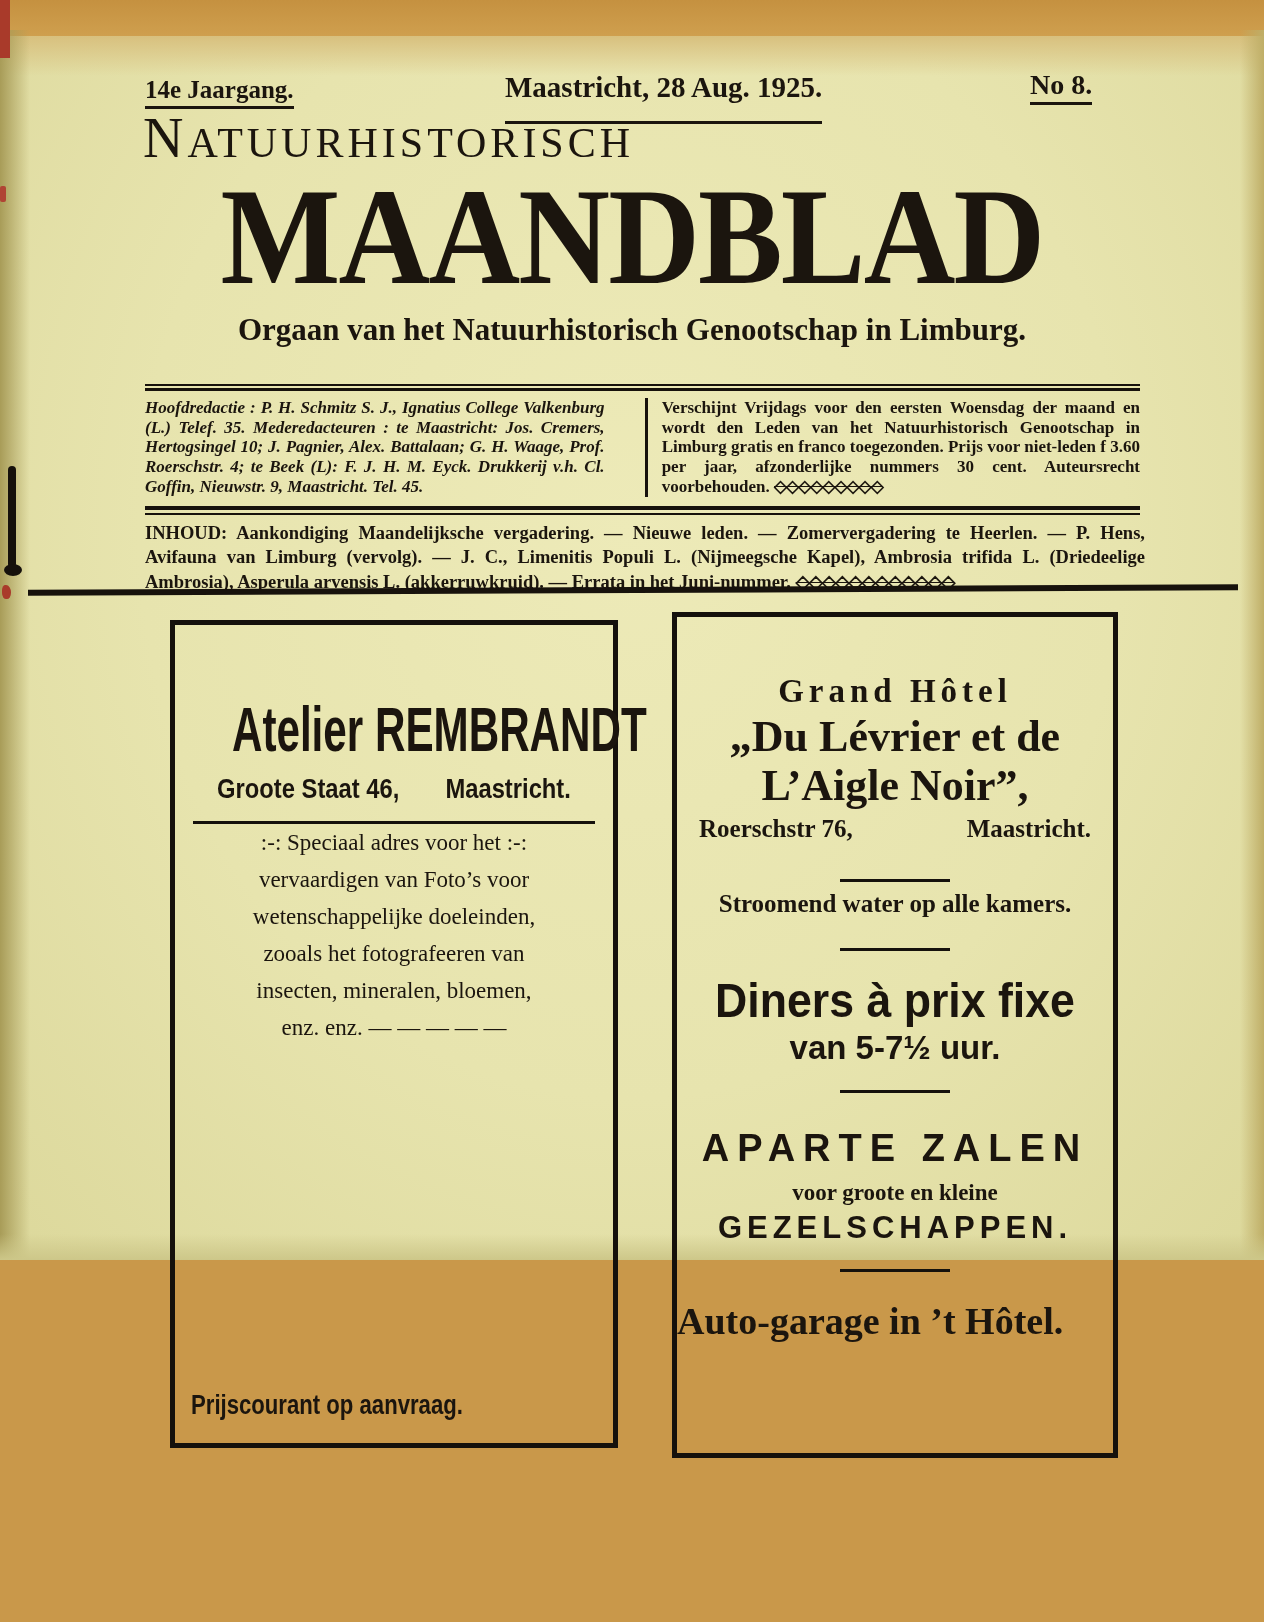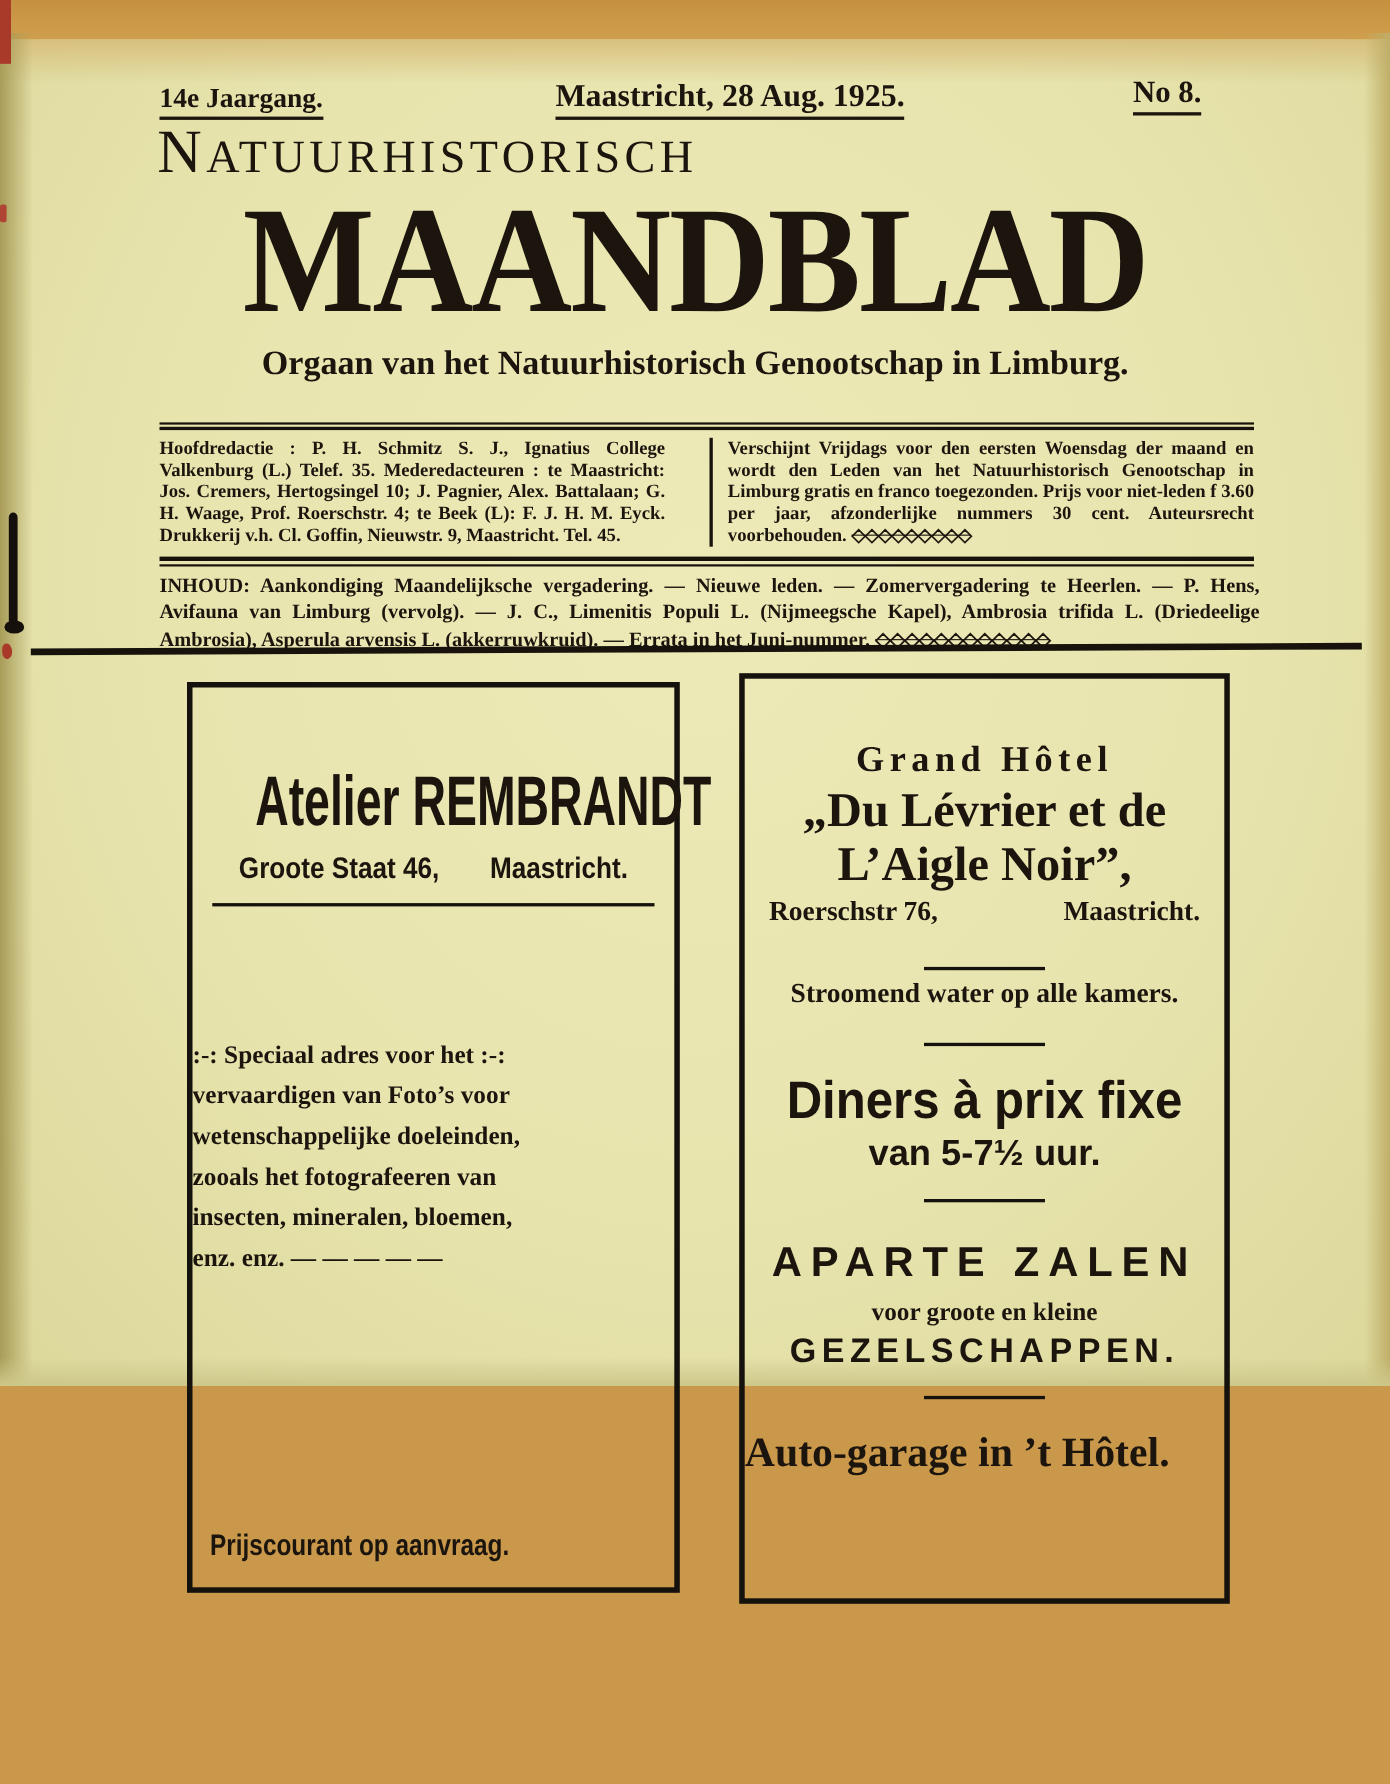--- a/index.html
+++ b/index.html
@@ -20,58 +20,58 @@
   .edge-bottom{position:absolute;left:0;bottom:0;width:1264px;height:26px;background:linear-gradient(0deg,#cdc789,rgba(231,228,174,0));}
   .red-mark1{position:absolute;left:0;top:0;width:10px;height:58px;background:#a93a2a;}
   .red-mark2{position:absolute;left:0;top:186px;width:6px;height:16px;background:#b04434;border-radius:2px;}
   .red-mark3{position:absolute;left:2px;top:585px;width:9px;height:14px;background:#a93a2a;border-radius:40% 60% 50% 50%;}
   .ink-mark{position:absolute;left:8px;top:466px;width:8px;height:102px;background:#15100b;border-radius:4px;}
   .ink-mark::after{content:"";position:absolute;left:-4px;bottom:-8px;width:18px;height:12px;background:#15100b;border-radius:50%;}
 
   
   .hdr{position:absolute;font-weight:bold;white-space:nowrap;}
   .hdr-vol{left:145px;top:76px;font-size:25px;border-bottom:3px solid #1b150e;padding-bottom:2px;}
-  .hdr-date{left:505px;top:71px;font-size:29px;border-bottom:3px solid #1b150e;padding-bottom:2px;}
+  .hdr-date{left:505px;top:71px;font-size:29px;border-bottom:3px solid #1b150e;padding-bottom:17px;}
   .hdr-issue{left:1030px;top:69px;font-size:28px;border-bottom:3px solid #1b150e;padding-bottom:1px;}
 
   
   .kicker{position:absolute;left:143px;top:106px;font-size:42px;letter-spacing:4px;white-space:nowrap;}
   .kicker::first-letter{font-size:56px;letter-spacing:4px;}
   .title{
     position:absolute;left:0;top:168px;width:1264px;text-align:center;
     font-size:138px;font-weight:bold;line-height:1.0;letter-spacing:-2px;
     transform:scaleX(0.92);transform-origin:50% 50%;white-space:nowrap;
   }
   .subtitle{position:absolute;left:0;top:312px;width:1264px;text-align:center;font-size:31px;font-weight:bold;white-space:nowrap;}
 
   
   .imprint{position:absolute;left:145px;top:384px;width:995px;}
   .rule-top{height:2px;border-top:2px solid #17120c;border-bottom:3px solid #17120c;}
   .imp-cols{display:flex;align-items:stretch;padding-top:7px;}
-  .imp-left{width:49%;padding-right:13px;}
+  .imp-left{width:49%;padding-right:13px;font-style:italic;}
   .imp-right{width:51%;border-left:3px solid #17120c;padding-left:14px;margin-left:27px;}
   .imp-text{font-size:17px;line-height:1.16;font-weight:bold;text-align:justify;}
   .orn{text-decoration:line-through;letter-spacing:-1px;font-weight:bold;white-space:nowrap;}
   .rule-bottom{height:3px;border-top:4px solid #17120c;border-bottom:2px solid #17120c;margin-top:9px;}
 
   
   .contents{position:absolute;left:145px;top:521px;width:1000px;font-size:18.5px;font-weight:bold;line-height:1.32;text-align:justify;}
   .big-rule{position:absolute;left:28px;top:587px;width:1210px;height:6px;background:#17120c;transform:rotate(-0.25deg);}
 
   
   .adbox{position:absolute;border:5px solid #15110c;box-sizing:border-box;background:transparent;}
   .box-atelier{left:170px;top:620px;width:448px;height:828px;}
   .box-hotel{left:672px;top:612px;width:446px;height:846px;}
 
   .sans{font-family:"Liberation Sans",sans-serif;}
 
   .at-title{margin-top:76px;text-align:center;font-weight:bold;font-size:57px;line-height:1;white-space:nowrap;transform:scale(0.74,1.12);transform-origin:50% 50%;}
   .at-addr{display:flex;justify-content:space-between;padding:0 18px;margin-top:16px;font-weight:bold;font-size:27px;transform:scaleX(0.88);transform-origin:50% 50%;white-space:nowrap;}
   .at-rule{margin:16px 18px 0;height:0;border-top:3px solid #15110c;}
-  .at-body{margin-top:116px;text-align:left;font-weight:bold;font-size:23px;line-height:37px;}
+  .at-body{text-align:center;font-weight:normal;font-size:23px;line-height:37px;}
   .at-footer{position:absolute;left:16px;bottom:22px;font-weight:bold;font-size:27px;white-space:nowrap;transform:scaleX(0.82);transform-origin:0 50%;}
 
   .ho-name1{margin-top:56px;text-align:center;font-weight:bold;font-size:33px;letter-spacing:5px;white-space:nowrap;}
   .ho-name2{margin-top:2px;text-align:center;font-weight:bold;font-size:44px;line-height:1.12;white-space:nowrap;}
   .ho-name3{text-align:center;font-weight:bold;font-size:44px;line-height:1.12;white-space:nowrap;}
   .ho-addr{display:flex;justify-content:space-between;padding:0 22px;margin-top:4px;font-weight:bold;font-size:25px;white-space:nowrap;}
   .hr-small{width:110px;margin:0 auto;border-top:3px solid #15110c;height:0;}
   .m-rule1{margin-top:36px;}
   .m-rule2{margin-top:30px;}
   .m-rule3{margin-top:26px;}

